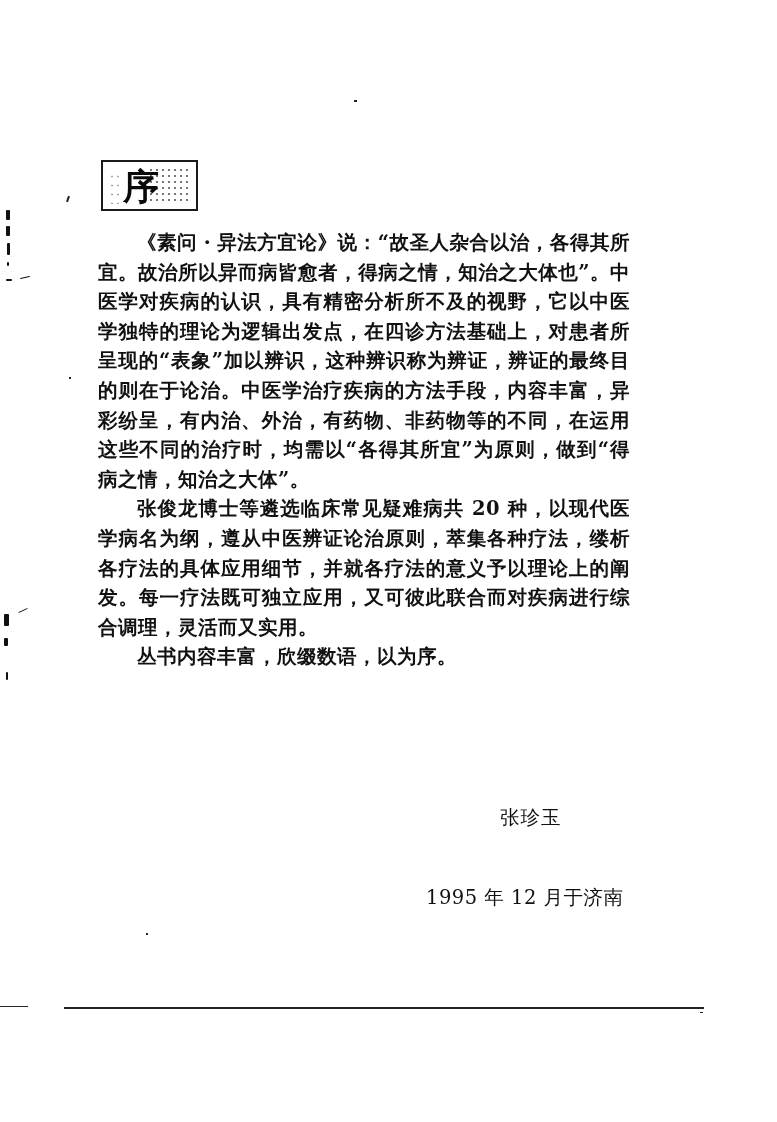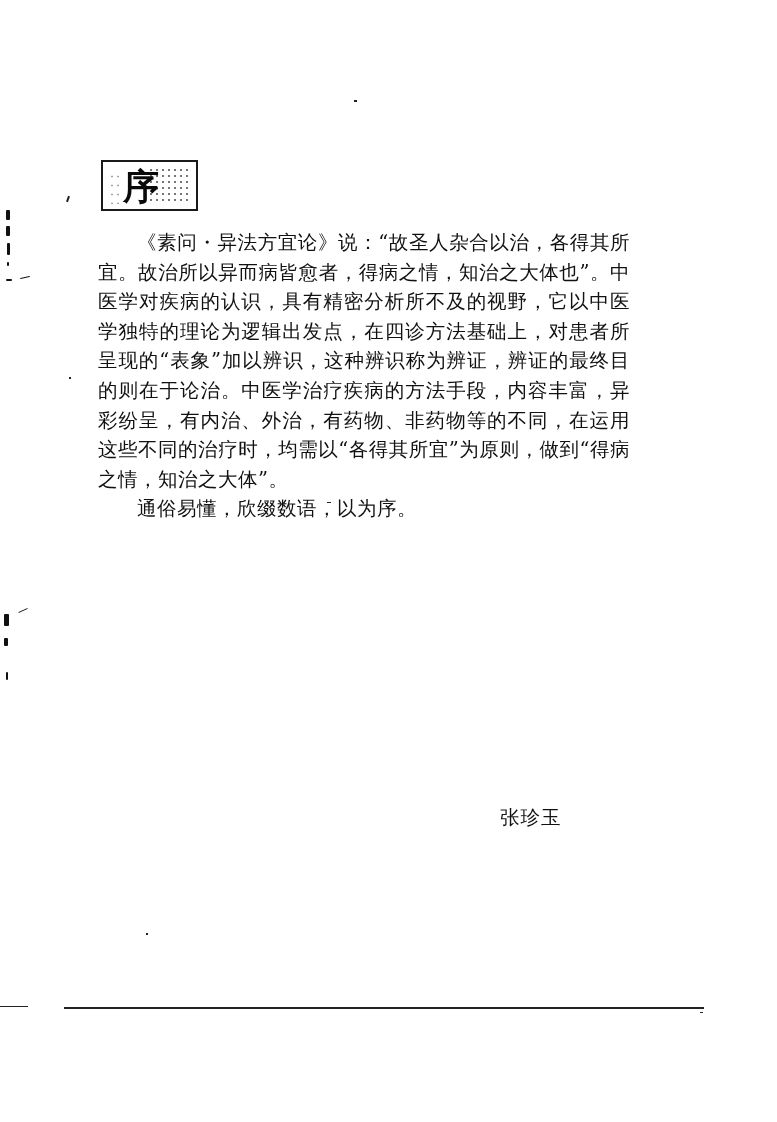--- a/index.html
+++ b/index.html
@@ -70,20 +70,21 @@
     top: 228px;
     width: 532px;
   }
   .para {
     margin: 0;
     font-size: 19.5px;
     line-height: 29.6px;
     text-align: justify;
     text-align-last: left;
     letter-spacing: 0.5px;
+    font-weight: bold;
   }
   .para.indent { text-indent: 2em; }
   .sig-name {
     position: absolute;
     left: 500px;
     top: 804px;
     font-size: 19.5px;
     letter-spacing: 1px;
   }
   .sig-date {
@@ -130,21 +131,23 @@
   </div>
 
   <div class="title-box">
     <div class="dots-left"></div>
     <div class="dots"></div>
     <span class="title-char">序</span>
   </div>
 
   <div class="body-text">
     <p class="para indent">《素问・异法方宜论》说：“故圣人杂合以治，各得其所宜。故治所以异而病皆愈者，得病之情，知治之大体也”。中医学对疾病的认识，具有精密分析所不及的视野，它以中医学独特的理论为逻辑出发点，在四诊方法基础上，对患者所呈现的“表象”加以辨识，这种辨识称为辨证，辨证的最终目的则在于论治。中医学治疗疾病的方法手段，内容丰富，异彩纷呈，有内治、外治，有药物、非药物等的不同，在运用这些不同的治疗时，均需以“各得其所宜”为原则，做到“得病之情，知治之大体”。</p>
-    <p class="para indent">通俗易懂，欣缀数语，以为序。</p>
+    <p class="para indent">张俊龙博士等遴选临床常见疑难病共 20 种，以现代医学病名为纲，遵从中医辨证论治原则，萃集各种疗法，缕析各疗法的具体应用细节，并就各疗法的意义予以理论上的阐发。每一疗法既可独立应用，又可彼此联合而对疾病进行综合调理，灵活而又实用。</p>
+    <p class="para indent">丛书内容丰富，欣缀数语，以为序。</p>
   </div>
 
   <div class="sig-name">张珍玉</div>
+  <div class="sig-date">1995 年 12 月于济南</div>
 
   <div class="bottom-rule" style="left:0px;width:28px;top:1006px;height:1px;"></div>
   <div class="bottom-rule" style="left:64px;width:640px;"></div>
   <div class="speck" style="left:700px;top:1012px;width:3px;height:1px;"></div>
 </div>
 
 </body></html>

